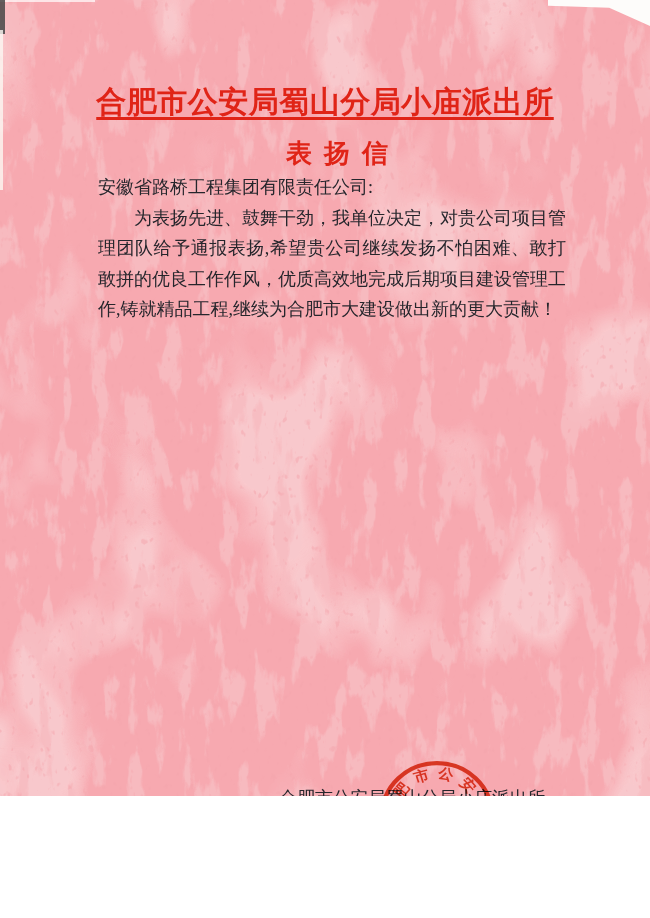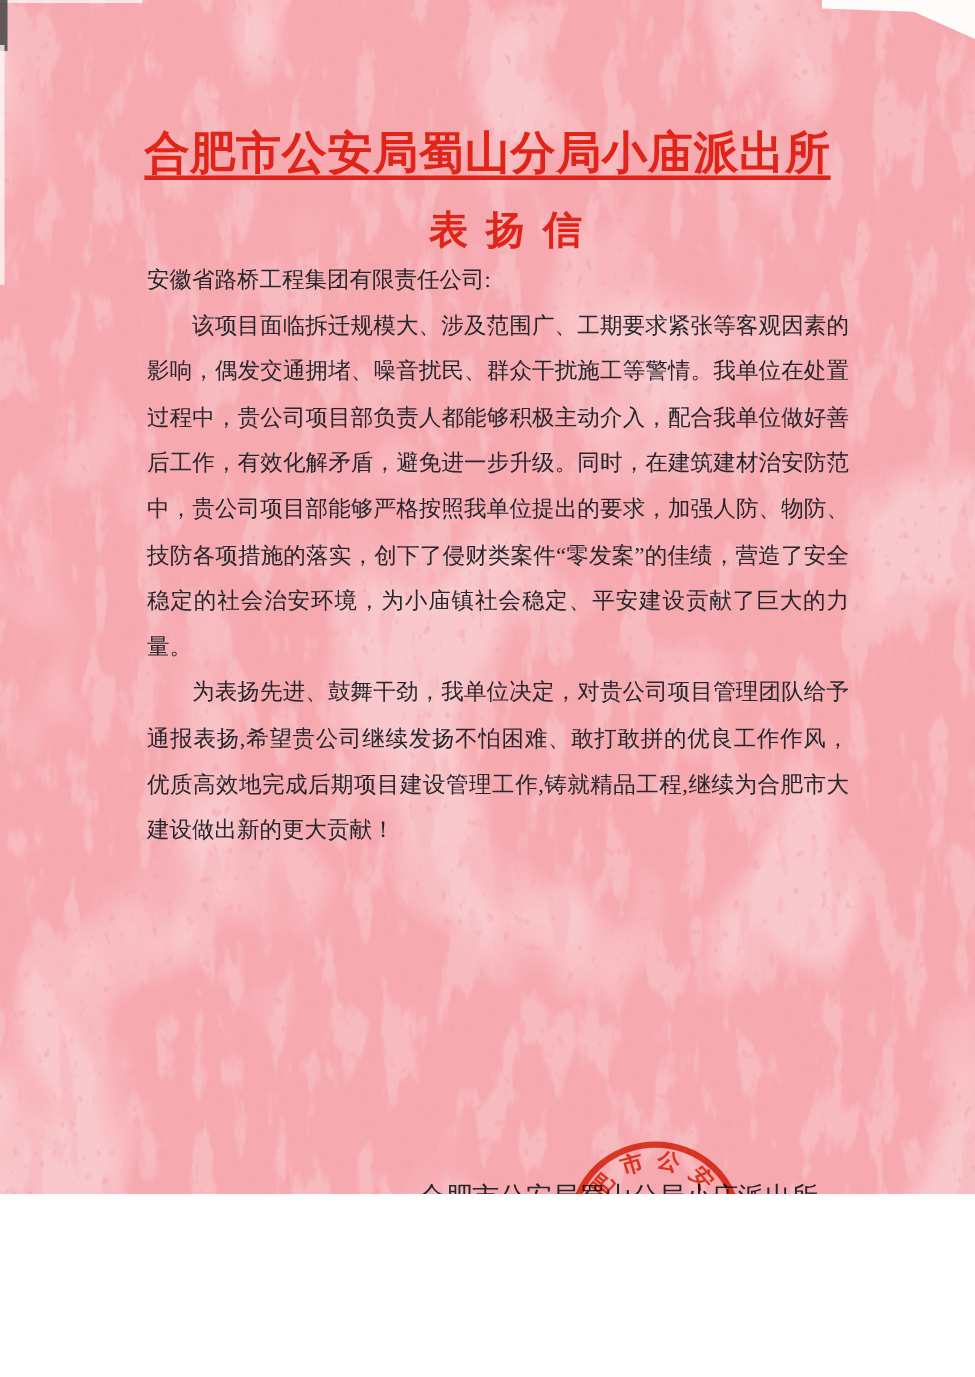--- a/index.html
+++ b/index.html
@@ -23,21 +23,21 @@
   }
   .subtitle{
     position:absolute;top:136px;left:12px;width:650px;
     box-sizing:border-box;padding-left:12px;
     text-align:center;
     font-size:26px;font-weight:bold;letter-spacing:12px;
     color:#e02417;margin:0;
   }
   .body-text{
     position:absolute;top:172px;left:98px;width:468px;
-    font-size:15px;line-height:30.6px;
+    font-size:18px;line-height:30.6px;
     color:#26262c;
     text-align:justify;
     text-justify:inter-character;
   }
   .body-text p{margin:0;text-indent:2em;}
   .body-text p.salutation{text-indent:0;}
   .signature-line{
     position:absolute;top:786px;left:0;width:545px;
     text-align:right;
     font-size:18px;letter-spacing:-0.3px;
@@ -101,21 +101,20 @@
     <rect width="650" height="918" filter="url(#blotch)" opacity="0.6"></rect>
     <rect width="650" height="918" filter="url(#veins)" opacity="0.9"></rect>
     <rect width="650" height="918" filter="url(#speckle)" opacity="0.5"></rect>
   </svg>
 
   <h1 class="title">合肥市公安局蜀山分局小庙派出所</h1>
   <h2 class="subtitle">表扬信</h2>
 
   <div class="body-text">
     <p class="salutation">安徽省路桥工程集团有限责任公司:</p>
-    <p>该项目面临拆迁规模大、涉及范围广、工期要求紧张等客观因素的影响，偶发交通拥堵、噪音扰民、群众干扰施工等警情。我单位在处置过程中，贵公司项目部负责人都能够积极主动介入，配合我单位做好善后工作，有效化解矛盾，避免进一步升级。同时，在建筑建材治安防范中，贵公司项目部能够严格按照我单位提出的要求，加强人防、物防、技防各项措施的落实，创下了侵财类案件“零发案”的佳绩，营造了安全稳定的社会治安环境，为小庙镇社会稳定、平安建设贡献了巨大的力量。</p>
     <p>为表扬先进、鼓舞干劲，我单位决定，对贵公司项目管理团队给予通报表扬,希望贵公司继续发扬不怕困难、敢打敢拼的优良工作作风，优质高效地完成后期项目建设管理工作,铸就精品工程,继续为合肥市大建设做出新的更大贡献！</p>
   </div>
 
   <div class="signature-line">合肥市公安局蜀山分局小庙派出所</div>
   <div class="date-line">2024 年 1 月 24 日</div>
 
   <svg class="seal" viewBox="0 0 120 120" preserveAspectRatio="none" xmlns="http://www.w3.org/2000/svg">
     <defs>
       <path id="sealTopArc" d="M 23.4,73.3 A 39,39 0 1 1 96.6,73.3" fill="none"></path>
       <path id="sealBottomArc" d="M 24,90 A 96,96 0 0 0 96,90" fill="none"></path>

